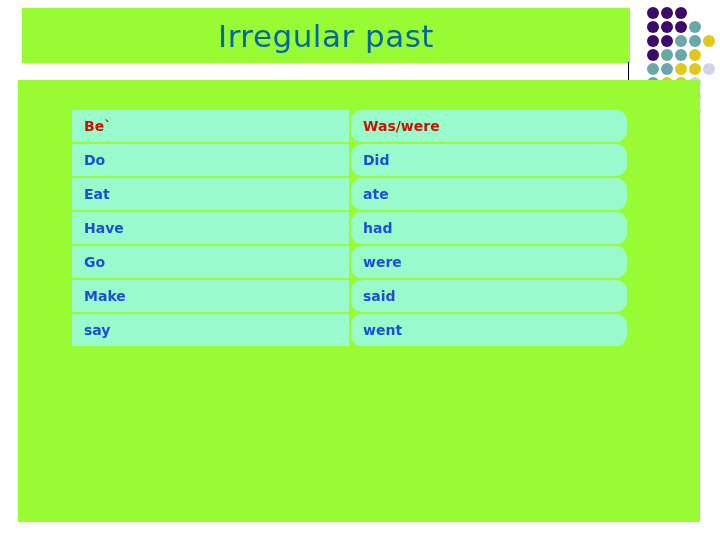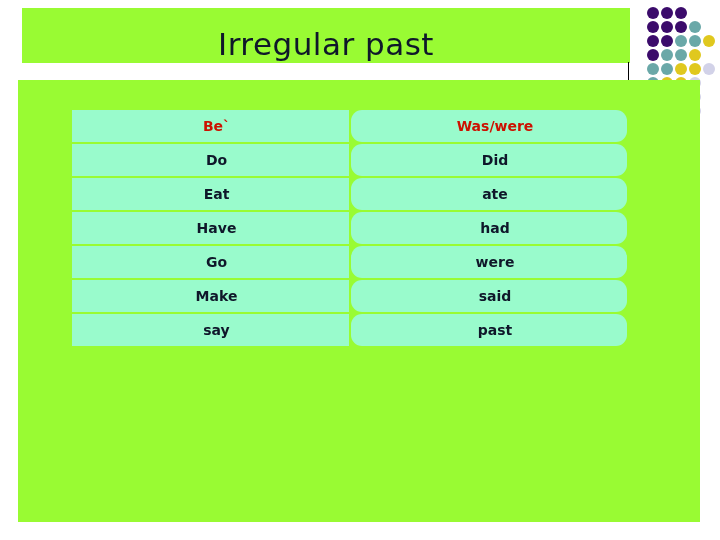--- a/index.html
+++ b/index.html
@@ -32,27 +32,26 @@
   }
   #title-text {
     position: absolute;
     left: 0;
     top: 0;
     width: 608px;
     height: 55px;
     display: flex;
     align-items: center;
     justify-content: center;
-    color: #0f172a;
+    color: #0369a1;
     font-family: "DejaVu Sans", sans-serif;
     font-size: 31px;
     font-weight: 400;
     letter-spacing: 0.5px;
     white-space: nowrap;
-    margin-top: 8px;
   }
 
   
   #title-divider {
     position: absolute;
     left: 628px;
     top: 62px;
     width: 1px;
     height: 19px;
     background: #000000;
@@ -85,31 +84,30 @@
 
   
   #verb-table {
     position: absolute;
     left: 52px;
     top: 28px;
     width: 529px;
     border-collapse: separate;
     border-spacing: 2px;
     table-layout: fixed;
-    text-align: center;
   }
   #verb-table td {
     background: #99fbcc;
     height: 32px;
     padding: 0 0 0 12px;
     vertical-align: middle;
     font-family: "DejaVu Sans", sans-serif;
     font-size: 14px;
     font-weight: 700;
-    color: #0f172a;
+    color: #1d4ed8;
     white-space: nowrap;
     overflow: hidden;
   }
   #verb-table td.col-base { width: 265px; }
   #verb-table td.col-past { width: 264px; border-radius: 11px; }
   #verb-table tr.row-highlight td {
     color: #cc1100;
   }
 </style>
 </head>
@@ -175,19 +173,19 @@
           <tr>
             <td class="col-base">Go</td>
             <td class="col-past">were</td>
           </tr>
           <tr>
             <td class="col-base">Make</td>
             <td class="col-past">said</td>
           </tr>
           <tr>
             <td class="col-base">say</td>
-            <td class="col-past">past</td>
+            <td class="col-past">went</td>
           </tr>
         </tbody>
     </table>
   </div>
 
 </div>
 
 </body></html>

